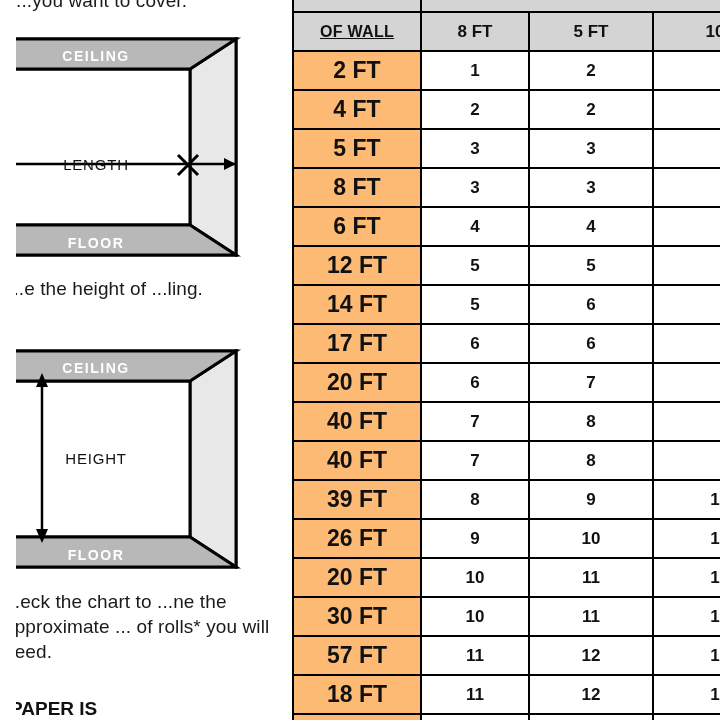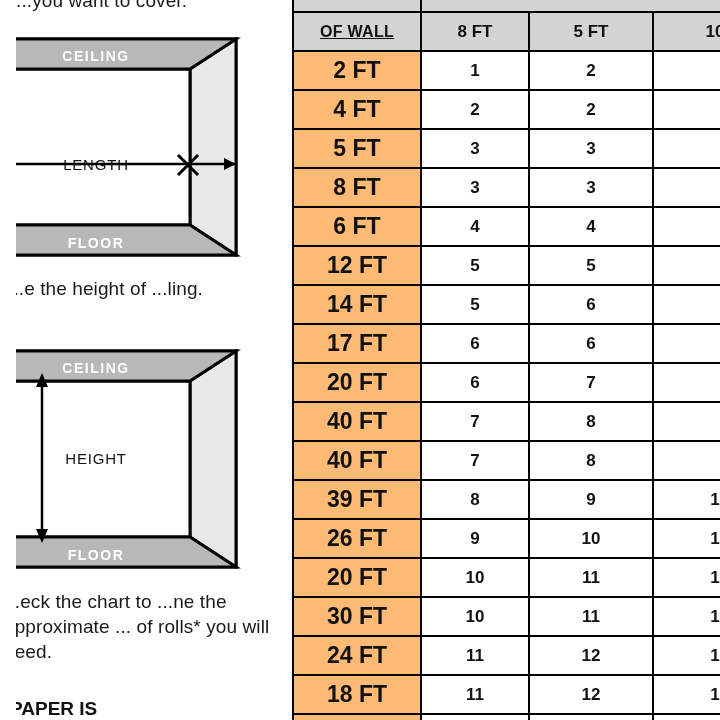--- a/index.html
+++ b/index.html
@@ -298,21 +298,21 @@
         <td class="val">11</td>
         <td class="val">1</td>
       </tr>
       <tr>
         <th class="rowhdr">30 FT</th>
         <td class="val">10</td>
         <td class="val">11</td>
         <td class="val">1</td>
       </tr>
       <tr>
-        <th class="rowhdr">24 FT</th>
+        <th class="rowhdr">57 FT</th>
         <td class="val">11</td>
         <td class="val">12</td>
         <td class="val">1</td>
       </tr>
       <tr>
         <th class="rowhdr">18 FT</th>
         <td class="val">11</td>
         <td class="val">12</td>
         <td class="val">1</td>
       </tr>

